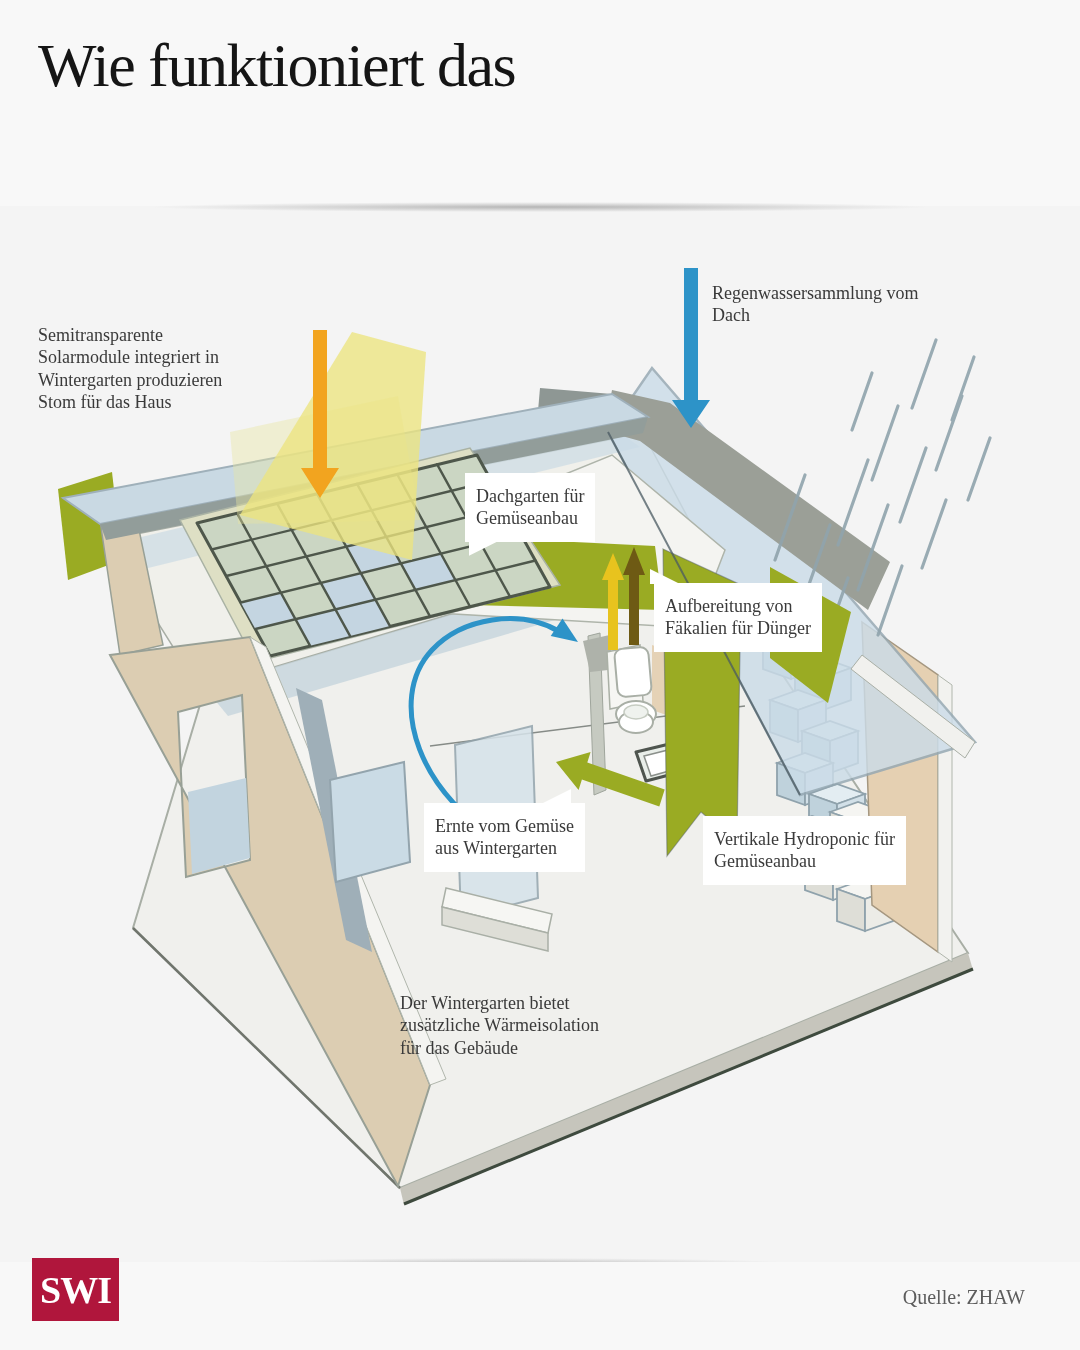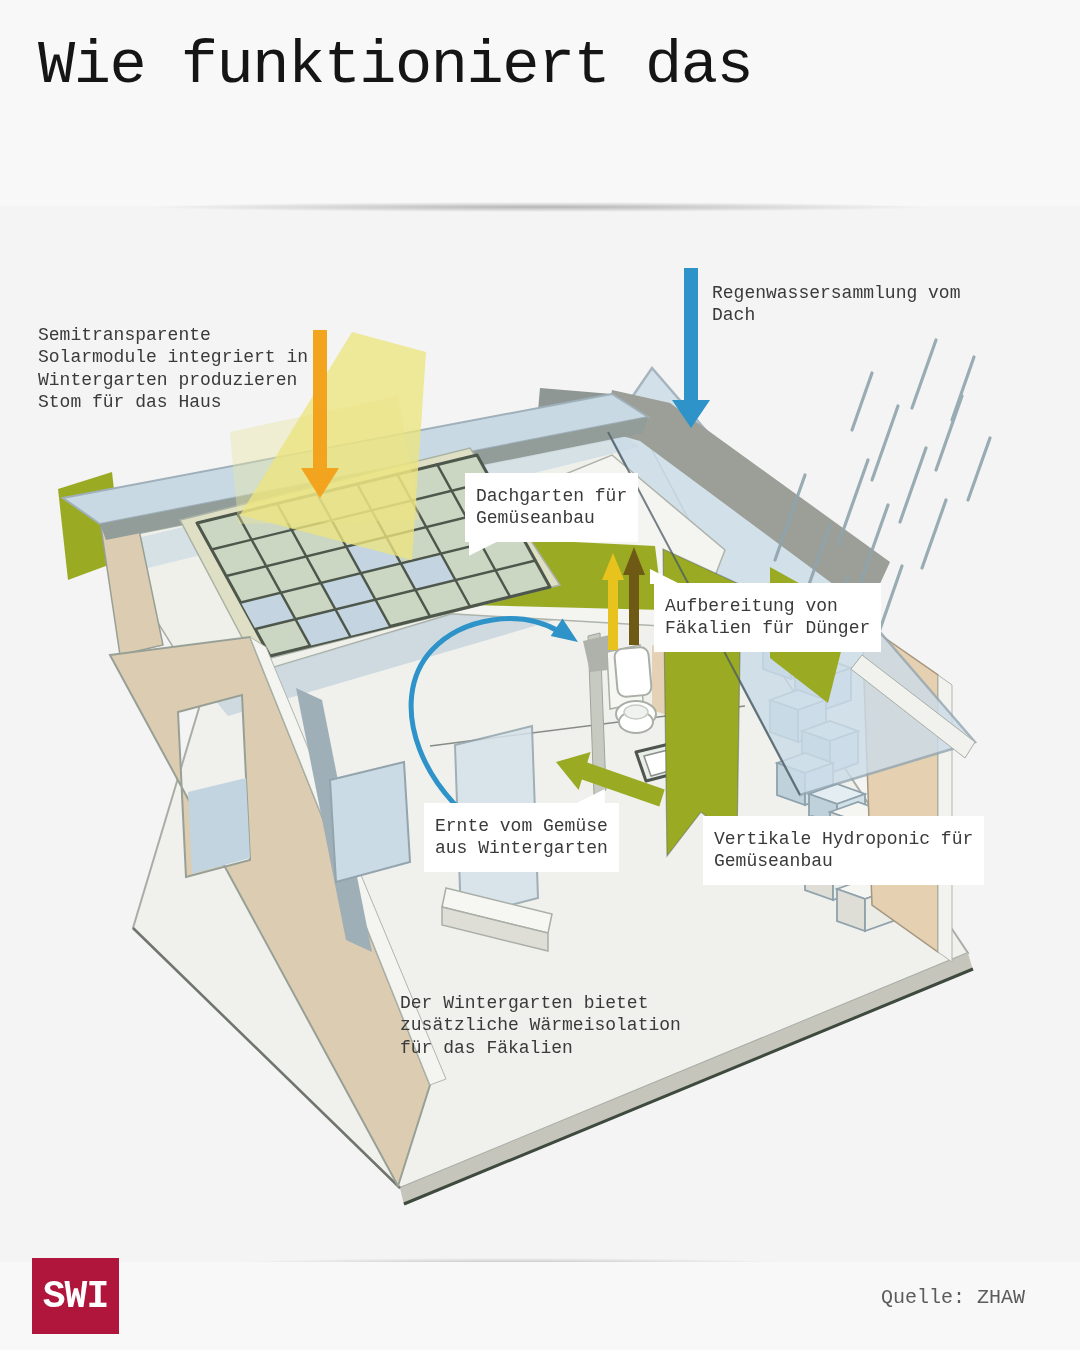--- a/index.html
+++ b/index.html
@@ -1,19 +1,19 @@
 <!DOCTYPE html>
 <html style="--background: #f4f4f4; --band: #f8f8f8; --title-text: #151515; --label-text: #3a3a3a; --label-bg: #ffffff; --arrow-orange: #f2a41f; --arrow-blue: #2d93c8; --arrow-yellow: #e8c31e; --arrow-brown: #6e5a14; --accent-green: #9aab23; --glass-blue: #cbdce8; --wall-beige: #dccdb2; --sunbeam-yellow: #ece47f; --swi-red: #b0163c; --source-text: #5c5c5c;"><head>
 <meta charset="utf-8">
 <style>
   html,body{margin:0;padding:0;background:#e9e9e9;}
   .stage{
     position:relative;width:1080px;height:1350px;overflow:hidden;
     background:var(--background,#f4f4f4);
-    font-family:Liberation Mono, monospace;
+    font-family:Liberation Serif, serif;
     -webkit-font-smoothing:antialiased;
   }
   .band{position:absolute;left:0;width:1080px;background:var(--band,#f8f8f8);}
   .band.top{top:0;height:206px;}
   .band.bottom{top:1262px;height:88px;}
   .soft-shadow{position:absolute;height:14px;border-radius:50%;
     background:radial-gradient(ellipse 50% 50% at 50% 50%, rgba(80,80,80,.38), rgba(80,80,80,0) 72%);}
   .soft-shadow.under-title{top:200px;left:0;width:1080px;}
   .soft-shadow.over-footer{top:1256px;left:120px;width:780px;
     background:radial-gradient(ellipse 50% 50% at 50% 50%, rgba(80,80,80,.30), rgba(80,80,80,0) 72%);}
@@ -27,21 +27,21 @@
     position:absolute;z-index:3;
     font-size:18px;line-height:1.24;color:var(--label-text,#3a3a3a);
     white-space:nowrap;
   }
   .lbl.boxed{background:var(--label-bg,#ffffff);padding:12px 11px;}
   .tail{position:absolute;background:var(--label-bg,#ffffff);width:30px;height:15px;}
   .tail.down-left{left:4px;bottom:-14px;clip-path:polygon(0 0,100% 0,0 100%);}
   .tail.up-left{left:-4px;top:-14px;clip-path:polygon(0 0,100% 100%,0 100%);}
   .tail.up-right{right:14px;top:-14px;clip-path:polygon(100% 0,100% 100%,0 100%);}
   .swi-logo{
-    position:absolute;left:32px;top:1258px;width:87px;height:76px;z-index:7;
+    position:absolute;left:32px;top:1258px;width:87px;height:63px;z-index:7;
     background:var(--swi-red,#b0163c);display:flex;align-items:center;justify-content:center;
   }
   .swi-logo span{color:#fff;font-weight:700;font-size:38px;letter-spacing:-1px;}
   .source{
     position:absolute;right:55px;top:1286px;z-index:7;
     font-size:20px;color:var(--source-text,#5c5c5c);
   }
 </style>
 </head>
 <body>
@@ -261,21 +261,21 @@
   </div>
 
   <div class="lbl boxed" style="left:703px;top:816px">
     <div>Vertikale Hydroponic für</div>
     <div>Gemüseanbau</div>
   </div>
 
   <div class="lbl" style="left:400px;top:992px">
     <div>Der Wintergarten bietet</div>
     <div>zusätzliche Wärmeisolation</div>
-    <div>für das Fäkalien</div>
+    <div>für das Gebäude</div>
   </div>
 
   <div class="swi-logo">
     <span>SWI</span>
   </div>
   <div class="source">Quelle: ZHAW</div>
 
 </div>
 
 </body></html>

